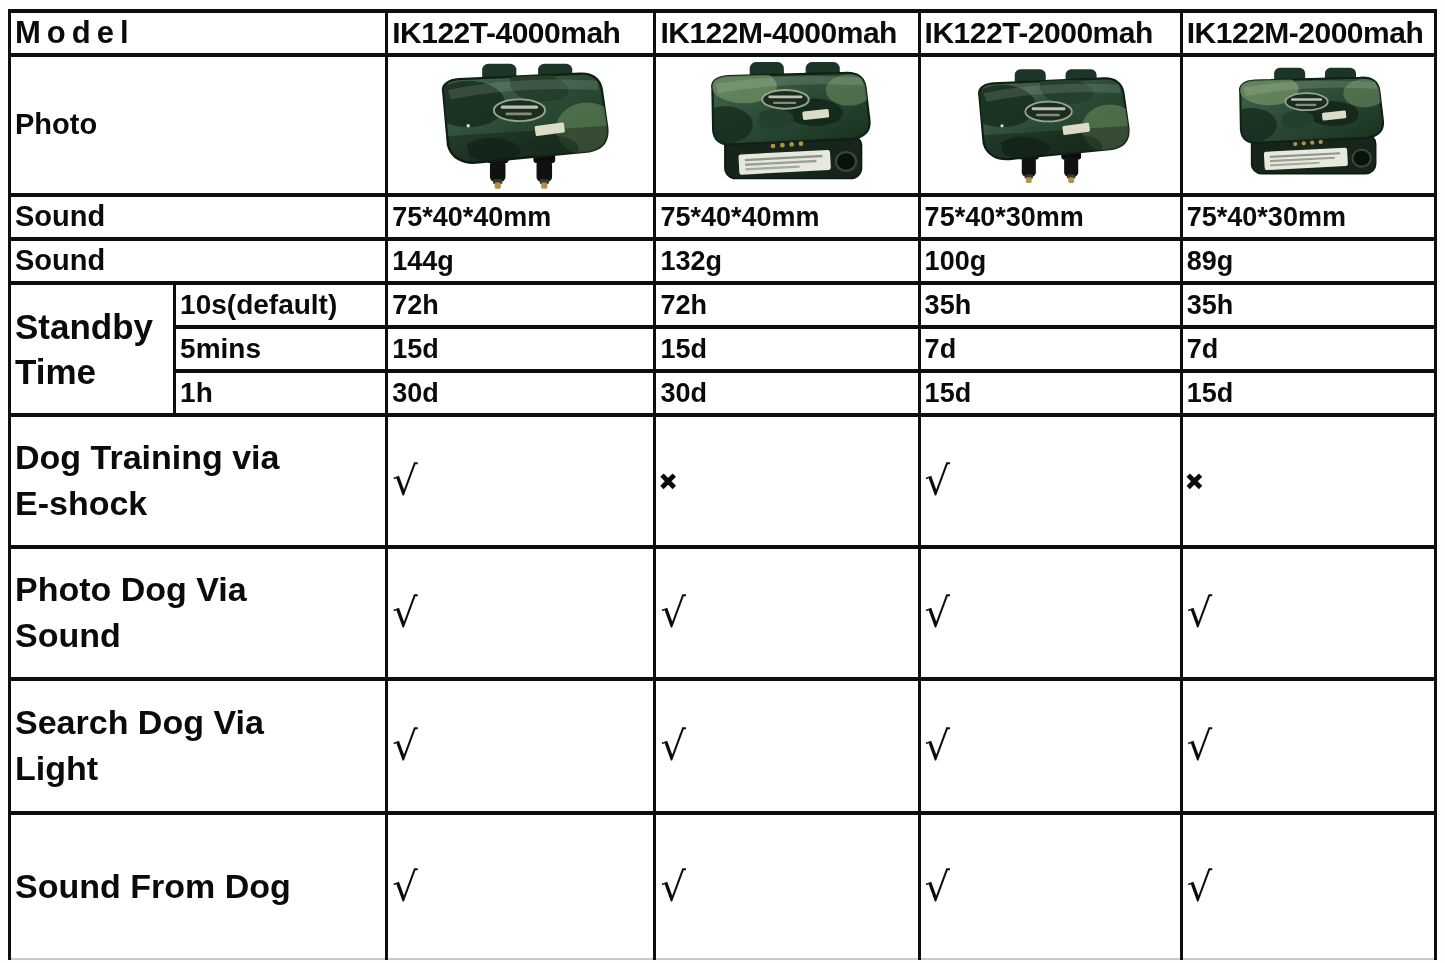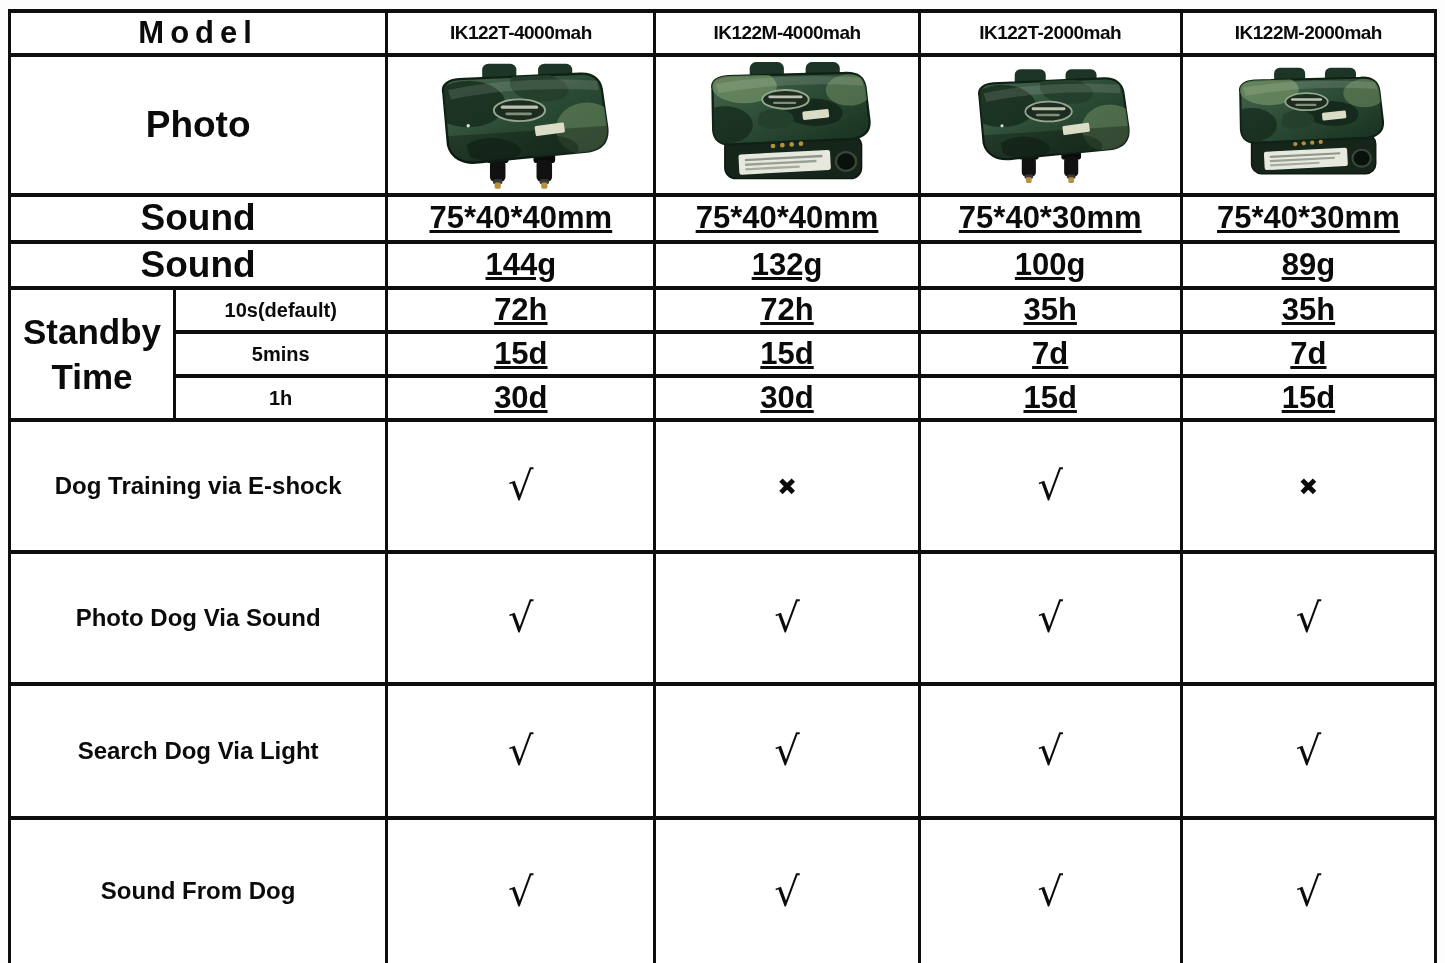--- a/index.html
+++ b/index.html
@@ -15,31 +15,31 @@
     font-family:"Liberation Sans","DejaVu Sans",sans-serif;font-weight:bold;
     overflow:hidden;
   }
   table.cmp{
     border-collapse:collapse;table-layout:fixed;
     width:1429px;margin:9px 8px 0 8px;background:var(--table-bg);
   }
   td{
     border:3px solid var(--border);
     border-top-width:4px;border-bottom-width:4px;
-    text-align:center;vertical-align:middle;
+    vertical-align:middle;
     padding:0 4px;overflow:hidden;
   }
   tr.last-row td{border-bottom:2px solid var(--bottom-edge);}
-  .lbl{font-size:37px;line-height:1.15;}
+  .lbl{font-size:29px;line-height:1.15;}
   .model-hdr{font-size:31px;letter-spacing:6px;}
-  .model-name{font-size:19px;letter-spacing:-0.5px;white-space:nowrap;}
-  .val{font-size:31px;text-decoration:underline;}
-  .sub-lbl{font-size:20px;}
+  .model-name{font-size:30px;letter-spacing:-0.5px;white-space:nowrap;}
+  .val{font-size:27px;}
+  .sub-lbl{font-size:28px;}
   .standby-lbl{font-size:35px;line-height:1.3;}
-  .feat span{display:inline-block;max-width:300px;font-size:24px;line-height:1.35;}
+  .feat span{display:inline-block;max-width:300px;font-size:34px;line-height:1.35;}
   .sym{font-size:27px;}
   .sym.check{font-family:"DejaVu Sans",sans-serif;font-weight:400;font-size:40px;}
   .sym.cross{font-weight:700;font-size:26px;-webkit-text-stroke:2px var(--ink);}
   .photo-cell{padding:2px 0;background:#fff;}
   .photo-cell svg{display:block;margin:0 auto;}
   .defs-holder{position:absolute;width:0;height:0;overflow:hidden;}
 </style>
 </head>
 <body>
 

